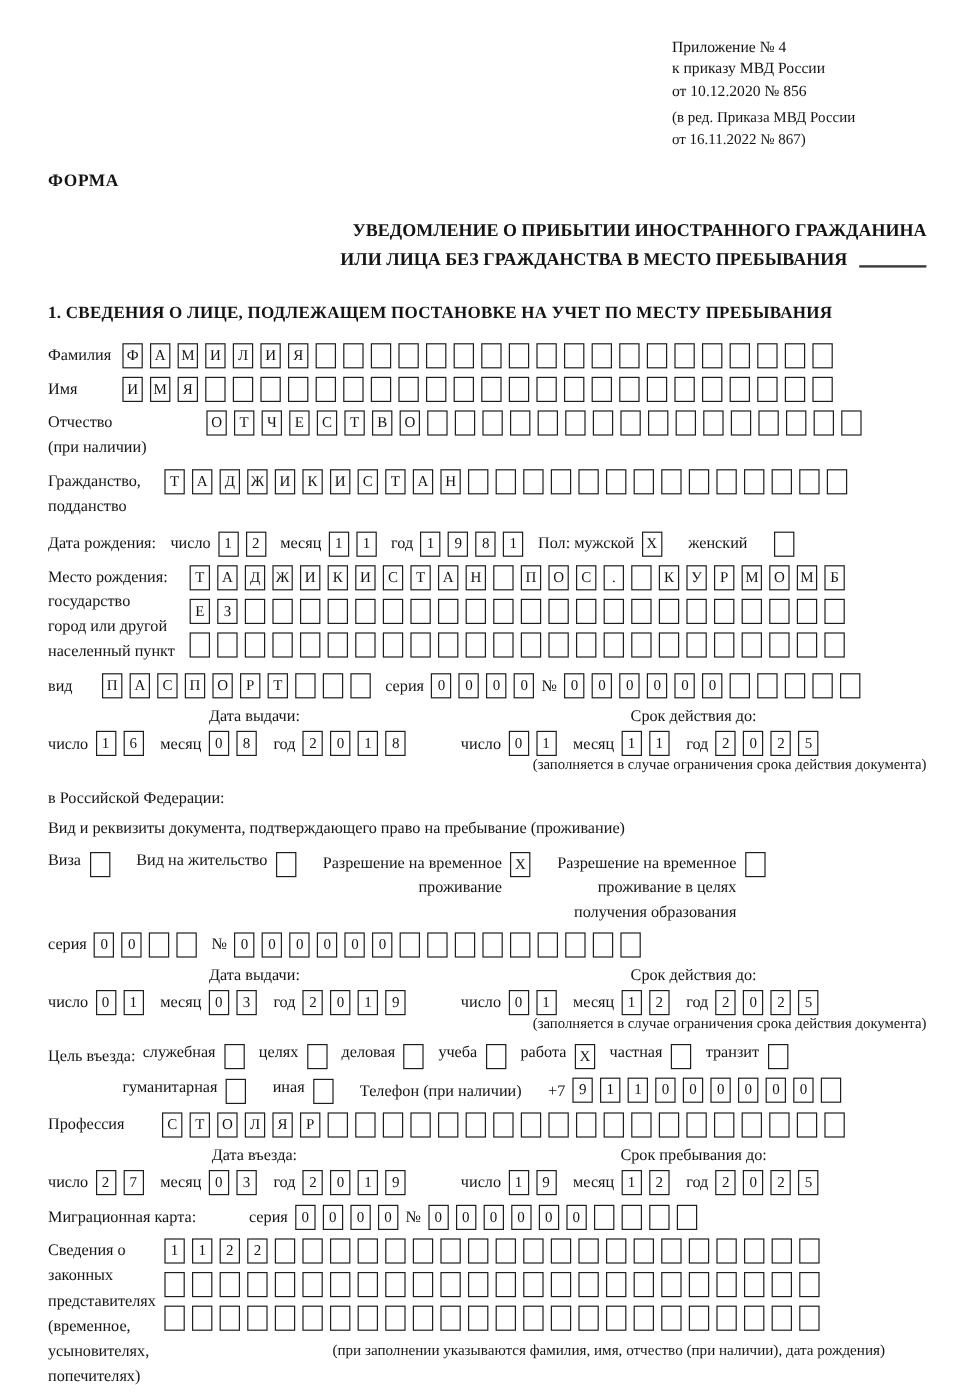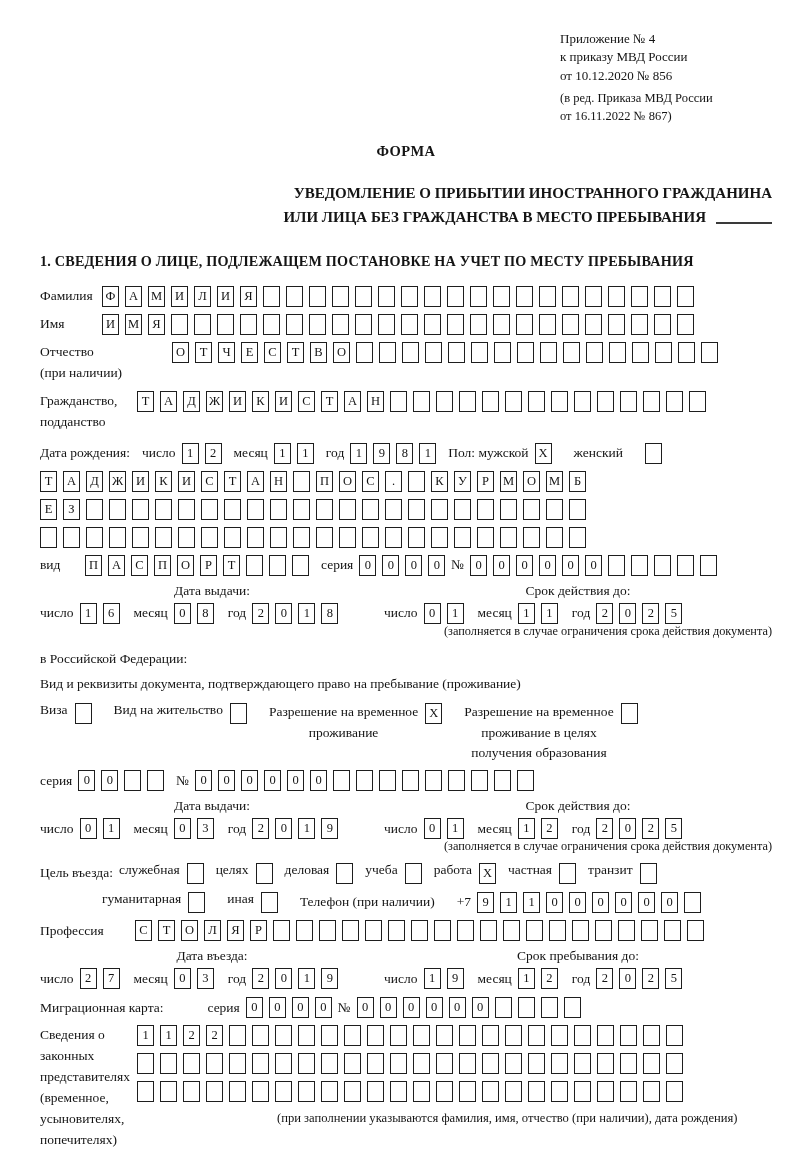--- a/index.html
+++ b/index.html
@@ -1,21 +1,21 @@
 <!DOCTYPE html>
 <html><head>
 <meta charset="utf-8">
 <style>
   *{box-sizing:border-box;margin:0;padding:0}
   html,body{width:800px}
   body{height:1163px;background:#fff;color:#141414;font-family:"Liberation Serif","DejaVu Serif",serif;font-size:13.5px;overflow:hidden}
   .page{padding:30px 28px 0 40px;width:800px}
   .annex{margin-left:520px;line-height:1.42;font-size:13px}
   .annex-edit{margin-top:5px;font-size:12.5px;line-height:1.4}
-  .form-label{text-align:center;font-weight:bold;margin-top:18px;font-size:14.5px;letter-spacing:.5px}
+  .form-label{text-align:left;font-weight:bold;margin-top:18px;font-size:14.5px;letter-spacing:.5px}
   .title{margin-top:22px;text-align:right;font-weight:bold;font-size:15px;line-height:1.55}
   .blank-line{display:inline-block;width:56px;border-bottom:2px solid #3a3a3a;margin-left:10px;transform:translateY(2px)}
   .sec-heading{margin-top:24px;font-weight:bold;font-size:14.2px;letter-spacing:.2px}
   .rows{margin-top:16px}
   .row{display:flex;align-items:center;margin-bottom:7px}
   .row.top{align-items:flex-start}
   .cells{display:inline-flex;gap:6px;flex:none}
   .cell{display:inline-flex;width:17px;height:21px;border:1.6px solid #1e1e1e;align-items:center;justify-content:center;font-size:12.5px;flex:none;background:#fff}
   .lab{flex:none}
   .lab2{line-height:1.55}
@@ -27,21 +27,21 @@
   .col-l{flex:0 0 47%}
   .col-r{flex:0 0 53%}
   .col-head{text-align:center;margin-bottom:4px}
   .date-row{display:flex;align-items:center}
   .date-row .lab{margin-right:6px}
   .date-row .cells{margin-right:14px}
   .note-r{text-align:right;font-size:12.3px;margin:-2px 0 8px 0}
   .para{line-height:1.85;margin:4px 0 6px 0}
   .opt{display:inline-flex;align-items:flex-start}
   .opt .cell{margin-left:7px;margin-top:1px}
-  .opt-label-c{text-align:center;line-height:1.5}
+  .opt-label-c{text-align:right;line-height:1.5}
   .stack{display:flex;flex-direction:column;gap:7px}
   .rep-note{font-size:12.6px;margin:2px 0 0 140px}
   .ml{margin-left:62px}
 </style>
 </head>
 <body>
 
 <div class="page">
 
   <div class="annex">
@@ -225,20 +225,26 @@
       <span class="lab">Пол: мужской</span>
         <span class="gap-s"></span>
       <span class="cell">X</span>
       <span class="gap-l"></span>
       <span class="lab">женский</span>
         <span class="gap-l"></span>
       <span class="cell"></span>
     </div>
 
     <div class="row top">
+      <span class="lab lab2" style="width:118px">
+        <div>Место рождения:</div>
+        <div>государство</div>
+        <div>город или другой</div>
+        <div>населенный пункт</div>
+      </span>
       <span class="stack">
         <span class="cells">
             <span class="cell">Т</span>
             <span class="cell">А</span>
             <span class="cell">Д</span>
             <span class="cell">Ж</span>
             <span class="cell">И</span>
             <span class="cell">К</span>
             <span class="cell">И</span>
             <span class="cell">С</span>

